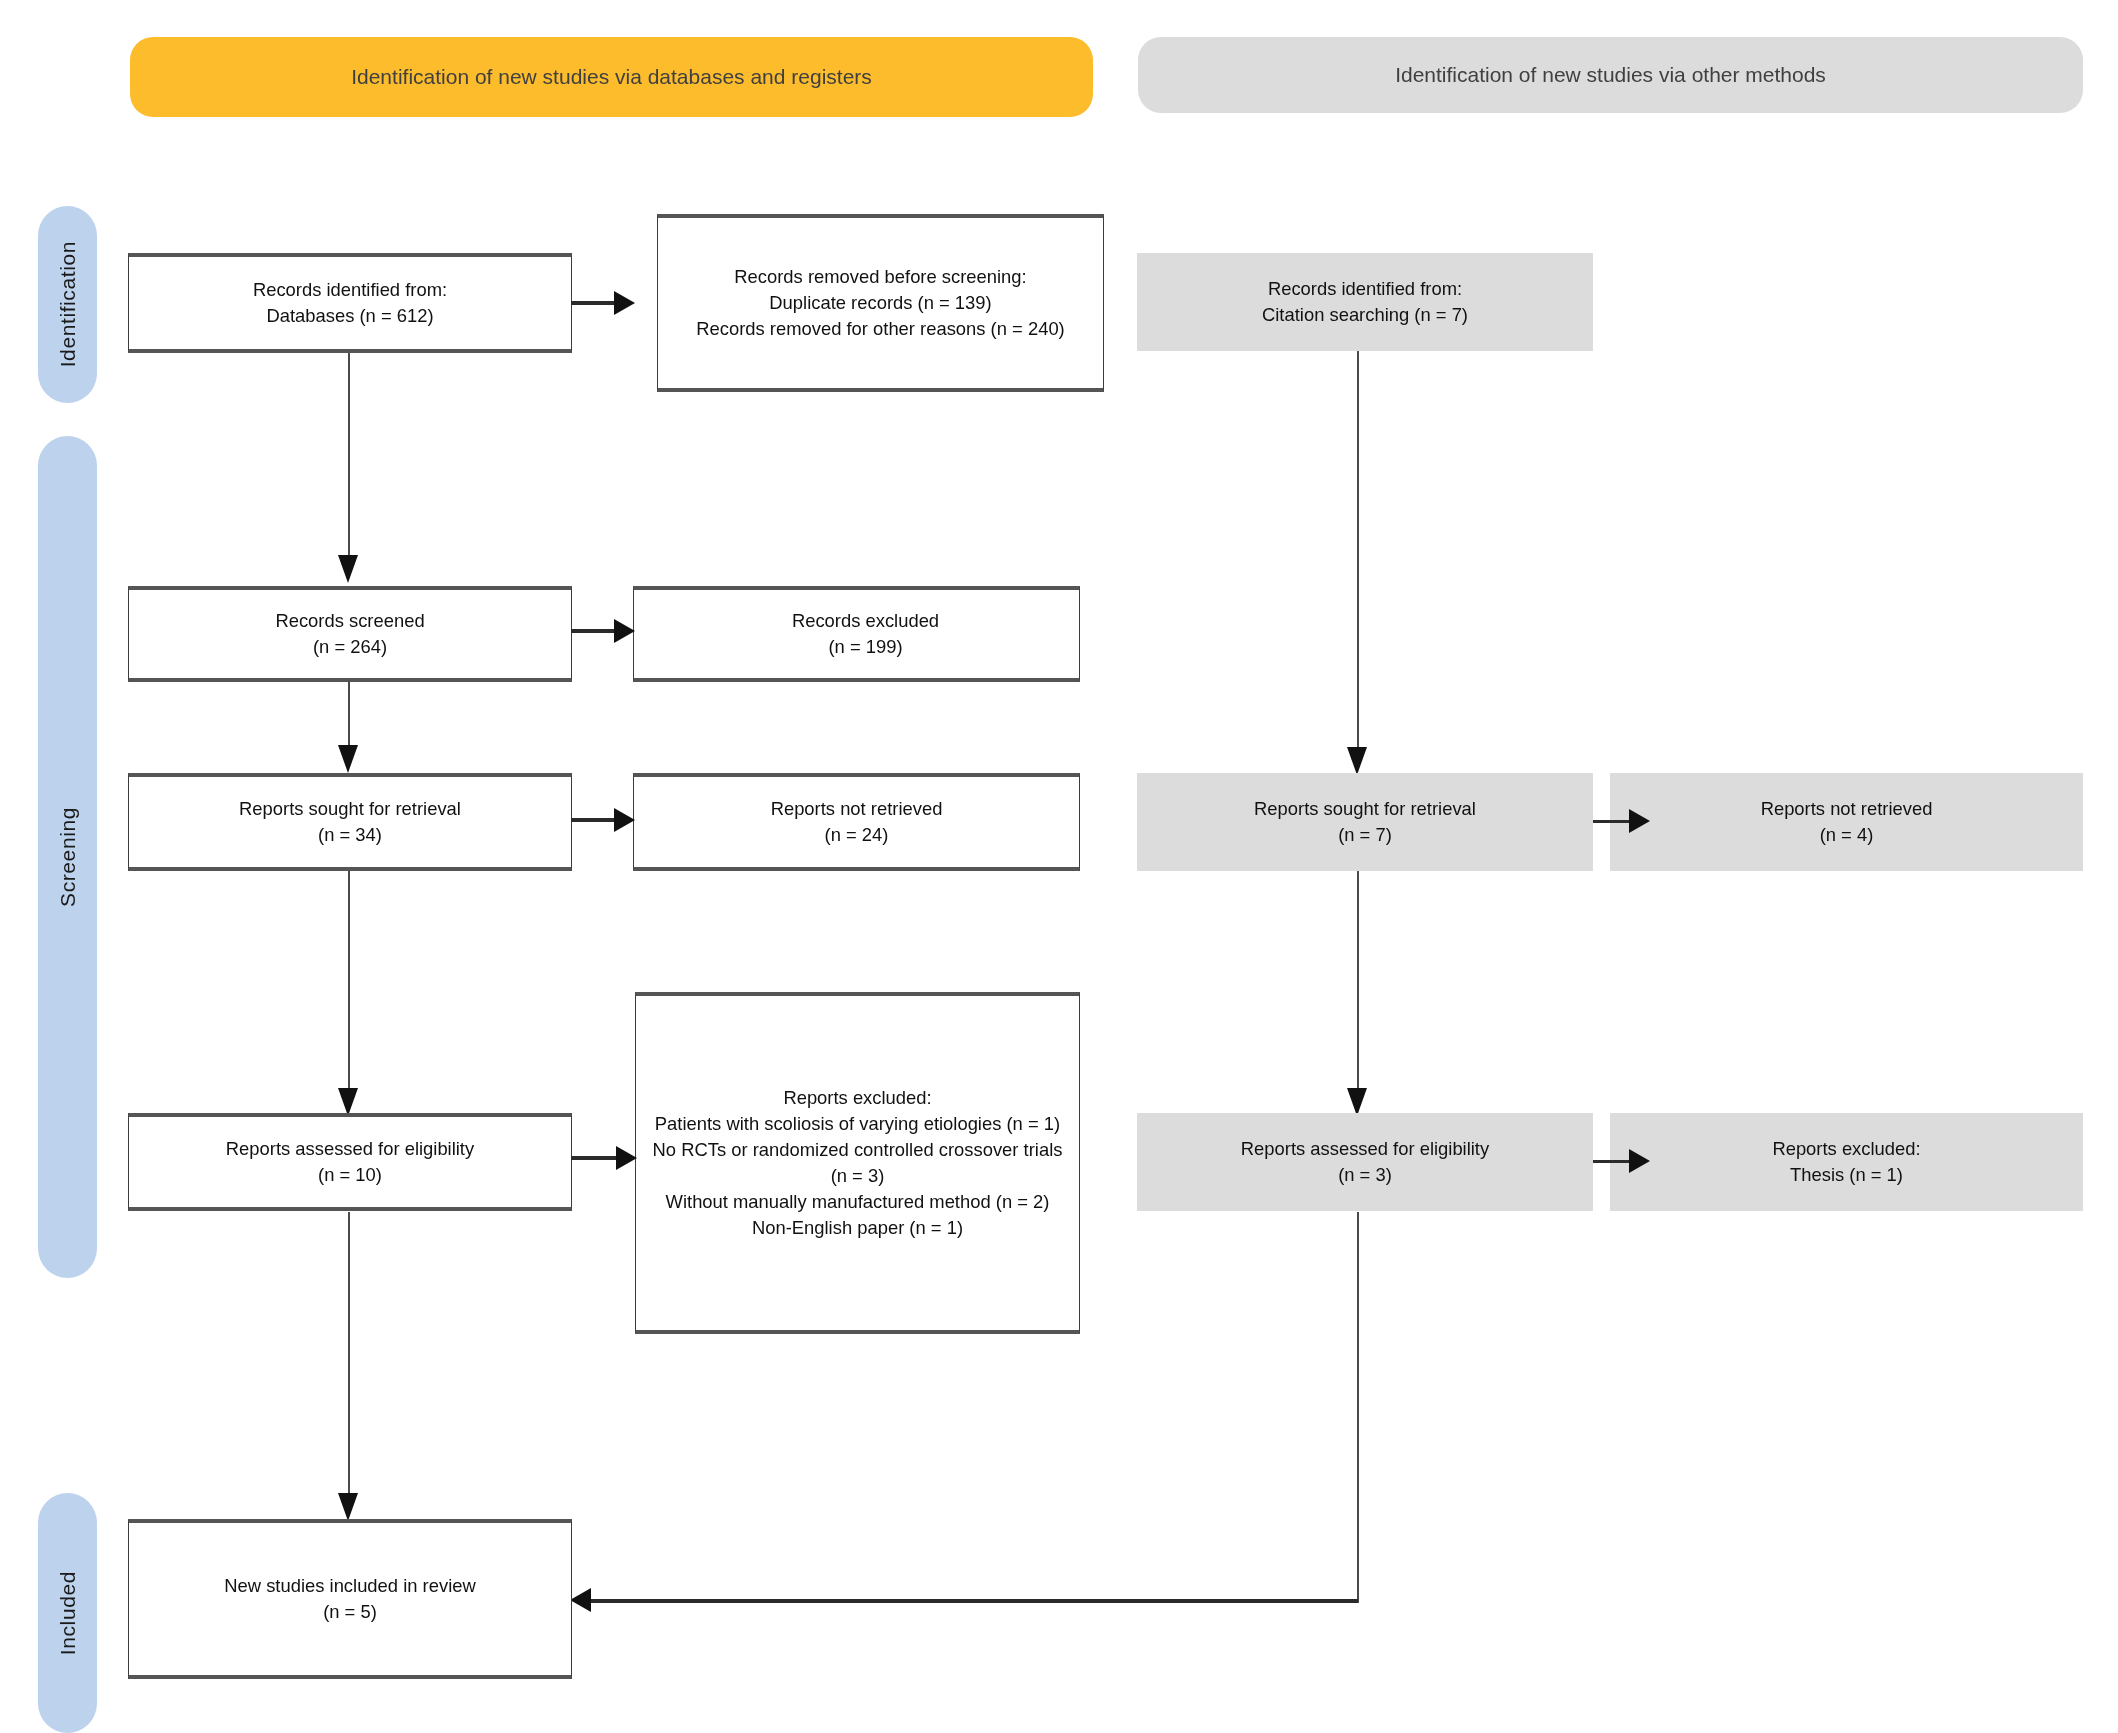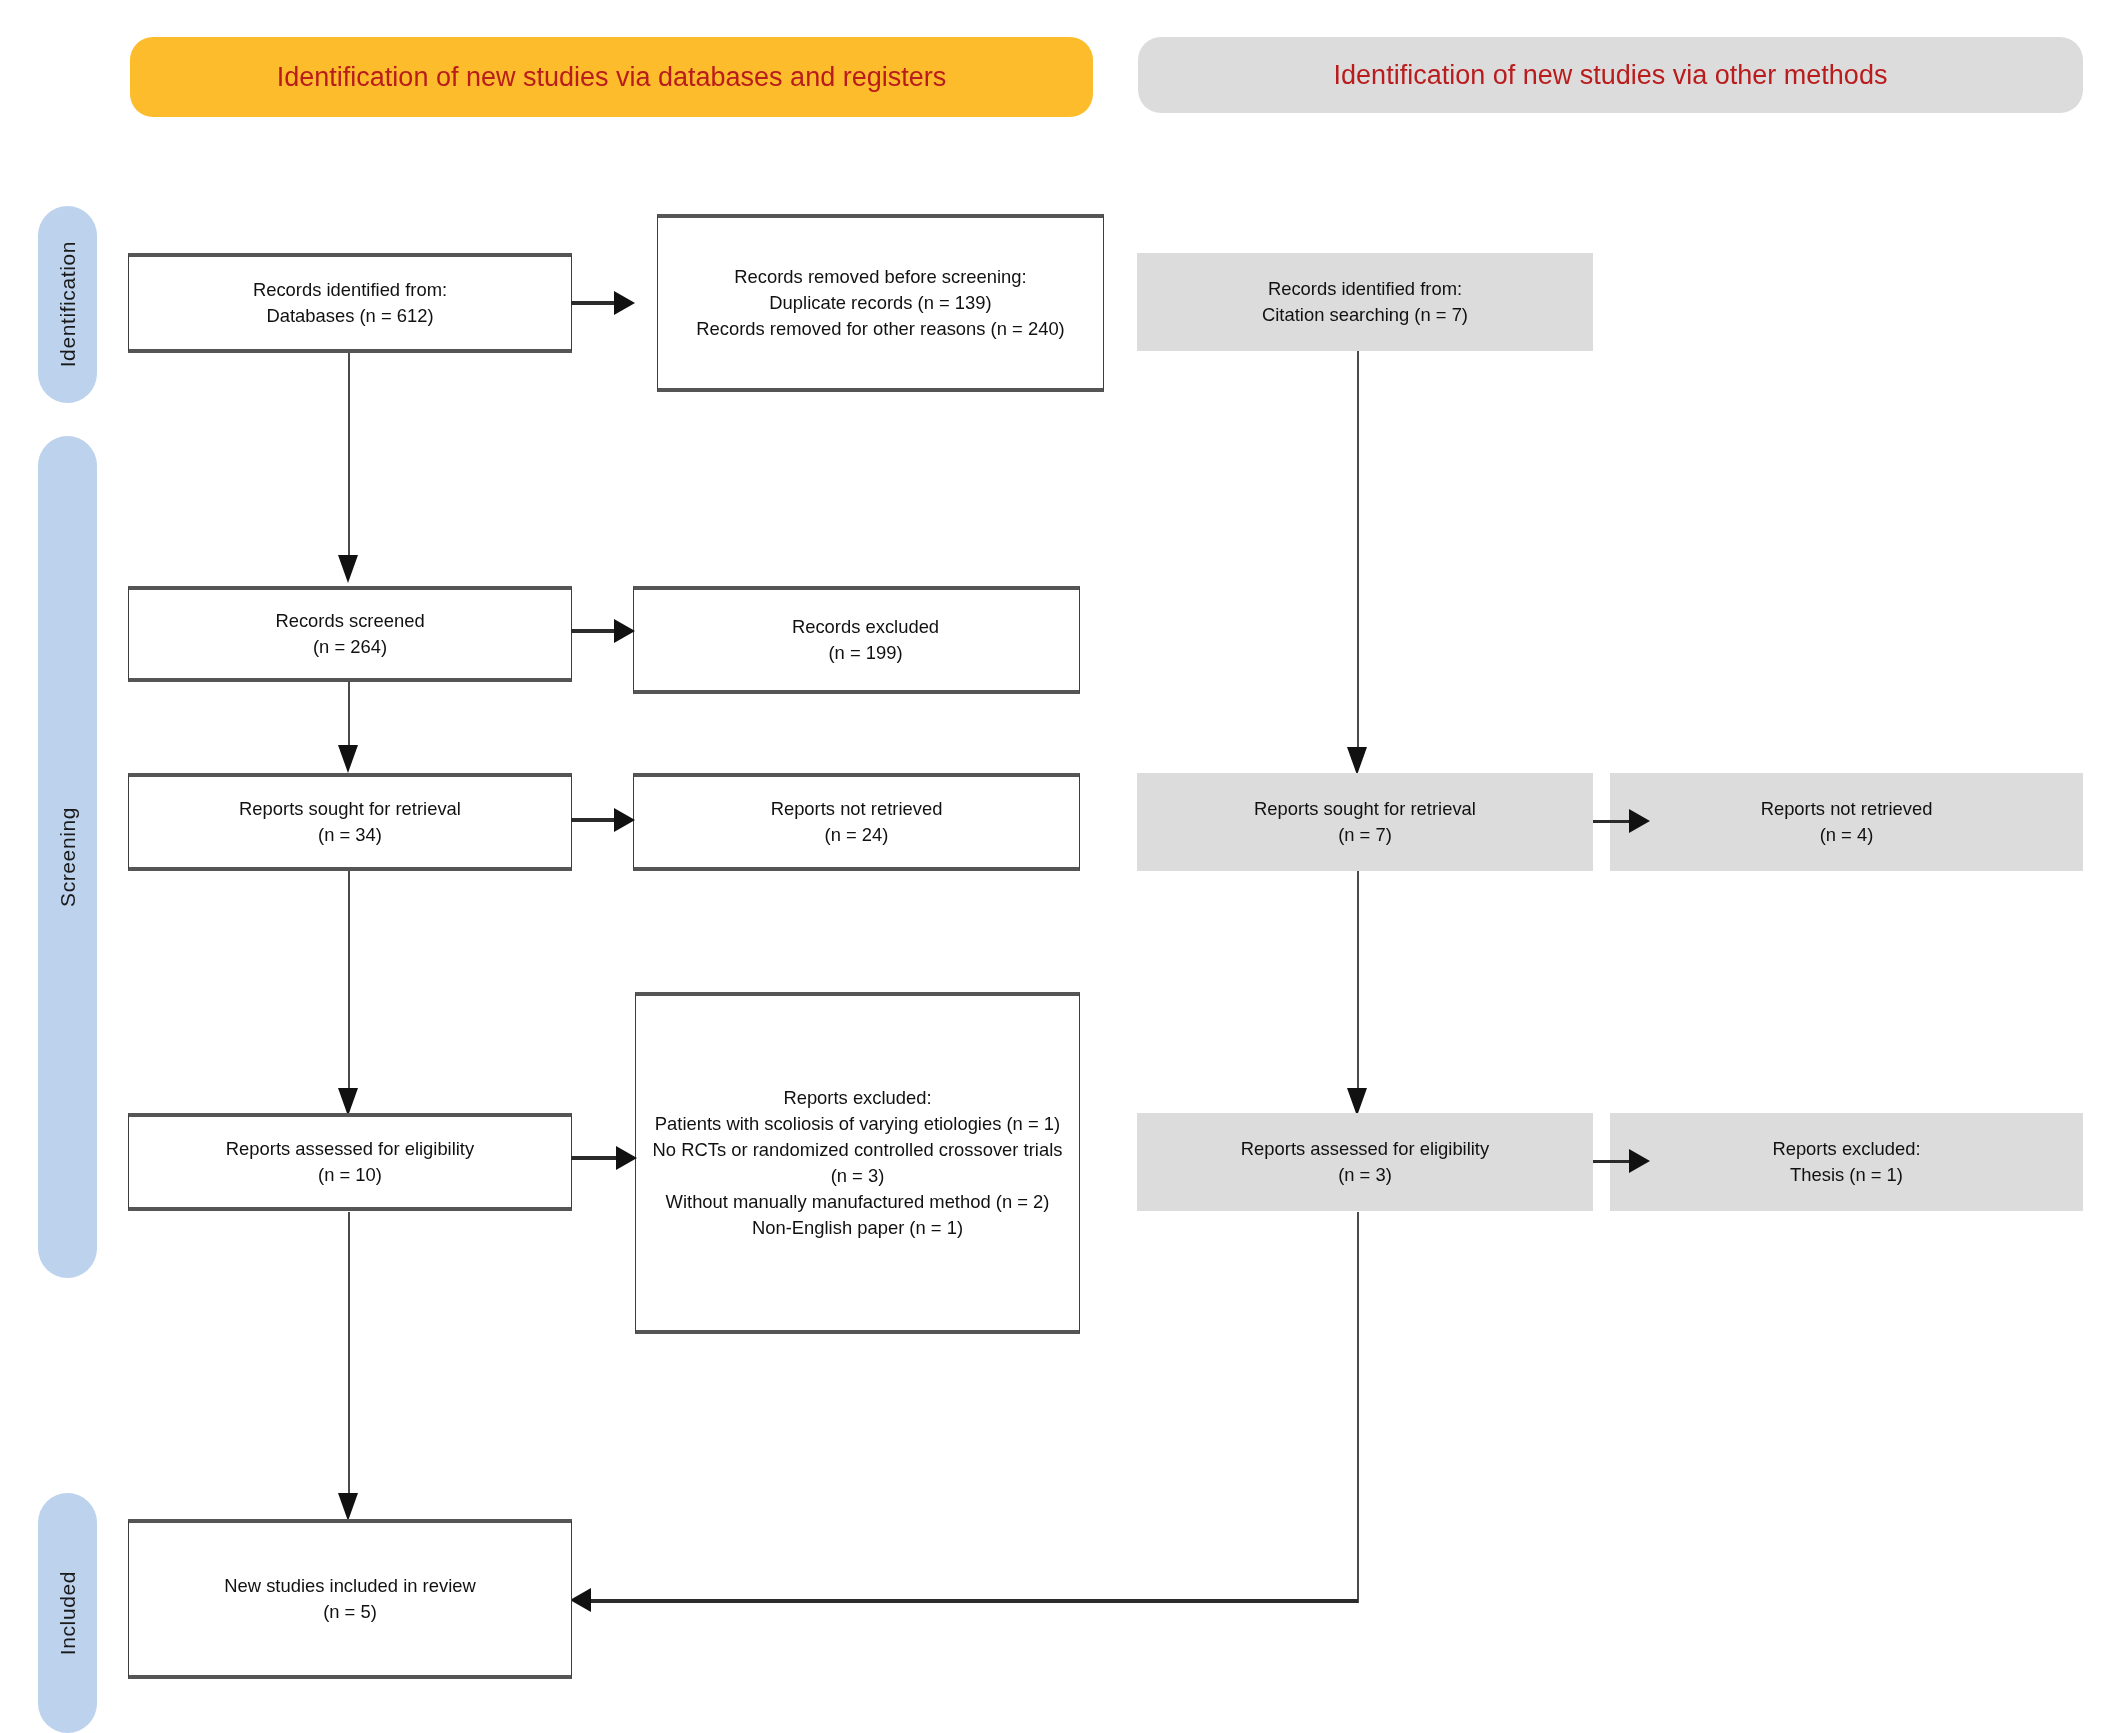--- a/index.html
+++ b/index.html
@@ -16,22 +16,22 @@
     overflow: hidden;
   }
 
   
   .banner {
     position: absolute;
     display: flex;
     align-items: center;
     justify-content: center;
     border-radius: 23px;
-    font-size: 27px;
-    color: #b91c1c;
+    font-size: 21px;
+    color: #404040;
     text-align: center;
     line-height: 1.2;
     padding: 0 18.4px;
     box-sizing: border-box;
   }
   .banner-db  { left: 130px;  top: 37px; width: 963px; height: 80px; background: #FDBC2C; }
   .banner-oth { left: 1138px; top: 37px; width: 945px; height: 76px; background: #DCDCDC; }
 
   
   .stagepill {
@@ -155,21 +155,21 @@
   <div class="arrow-right" style="left:614px; top:291px;"></div>
 
   <div class="vline" style="left:348px; top:353px; height:203px;"></div>
   <div class="arrow-down" style="left:338px; top:555px;"></div>
 
   <div class="node white" style="left:128px; top:586px; width:444px; height:96px;">
     <span class="txt">Records screened
 (n = 264)</span>
   </div>
 
-  <div class="node white" style="left:633px; top:586px; width:447px; height:108px;padding-left:29px;">
+  <div class="node white" style="left:633px; top:586px; width:447px; height:96px;padding-left:29px;">
     <span class="txt">Records excluded
 (n = 199)</span>
   </div>
 
   <div class="hline" style="left:571px; top:629px; width:44px;"></div>
   <div class="arrow-right" style="left:614px; top:619px;"></div>
 
   <div class="vline" style="left:348px; top:681px; height:65px;"></div>
   <div class="arrow-down" style="left:338px; top:745px;"></div>
 

